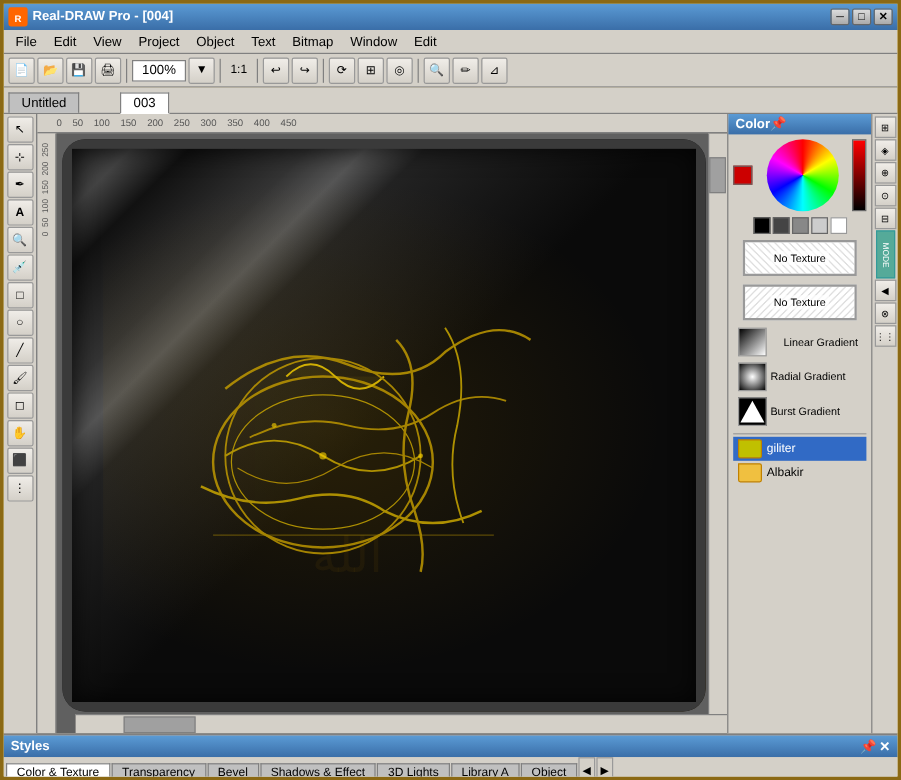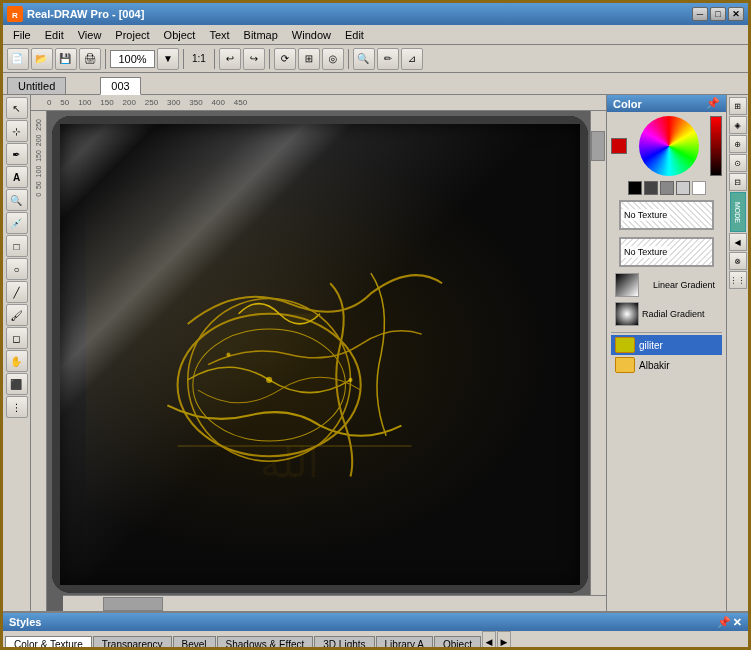--- a/index.html
+++ b/index.html
@@ -211,21 +211,20 @@
       display: flex;
       flex-direction: column;
     }
     .color-panel-title {
       background: linear-gradient(to bottom, #5b9bd5, #3a6ea8);
       color: white;
       padding: 2px 6px;
       font-size: 11px;
       font-weight: bold;
       display: flex;
-      justify-content: space-between;
       align-items: center;
     }
     .color-wheel-area {
       padding: 4px;
       display: flex;
       flex-direction: column;
       gap: 3px;
     }
     .color-wheel {
       width: 70px; height: 70px;
@@ -241,21 +240,21 @@
     .color-swatch {
       width: 14px; height: 14px;
       border: 1px solid #666;
     }
     .texture-box {
       width: 90px; height: 36px;
       border: 2px solid #999;
       margin: 2px auto;
       position: relative;
       background: white;
-      display: flex; align-items: center; justify-content: flex-start;
+      display: flex; align-items: center; justify-content: center;
     }
     .texture-box-crossed {
       background: white;
       position: relative;
       overflow: hidden;
     }
     .texture-box-crossed::before {
       content: '';
       position: absolute;
       top: 0; left: 0; right: 0; bottom: 0;
@@ -528,20 +527,26 @@
       </div>
 
       <div style="display:flex;align-items:center;gap:14px;margin:1px 4px;">
         <div style="width:24px;height:24px;background:linear-gradient(135deg,#000 0%,#fff 100%);border:1px solid #999;flex-shrink:0;"></div>
         <span style="font-size:9px;">Linear Gradient</span>
       </div>
       <div style="display:flex;align-items:center;gap:3px;margin:1px 4px;">
         <div style="width:24px;height:24px;background:radial-gradient(circle,#fff 0%,#000 100%);border:1px solid #999;flex-shrink:0;"></div>
         <span style="font-size:9px;">Radial Gradient</span>
       </div>
+      <div style="display:flex;align-items:center;gap:3px;margin:1px 4px;">
+        <div style="width:24px;height:24px;position:relative;border:1px solid #999;flex-shrink:0;background:#000;">
+          <div style="position:absolute;top:50%;left:50%;transform:translate(-50%,-50%);width:0;height:0;border-left:10px solid transparent;border-right:10px solid transparent;border-bottom:18px solid #fff;"></div>
+        </div>
+        <span style="font-size:9px;">Burst Gradient</span>
+      </div>
 
       <div style="border-top:1px solid #999;margin:2px 0;padding-top:2px;">
         <div class="library-item selected">
           <div class="folder-icon" style="background:#c0c000;"></div>
           <span>giliter</span>
         </div>
         <div class="library-item">
           <div class="folder-icon"></div>
           <span>Albakir</span>
         </div>

